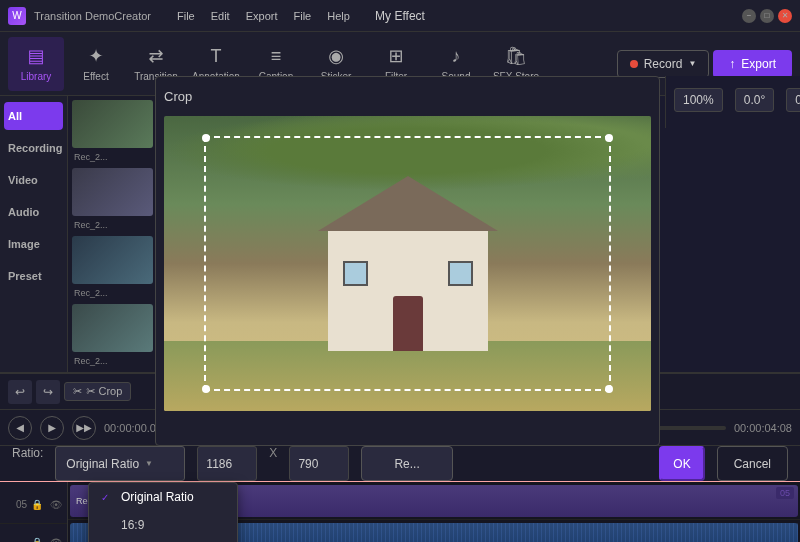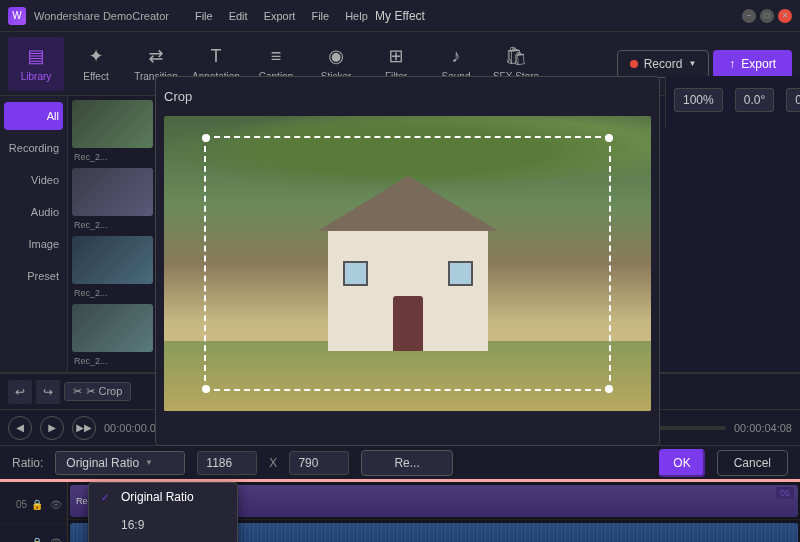--- a/index.html
+++ b/index.html
@@ -138,26 +138,27 @@
     .sidebar {
       width: 68px;
       background: #1e1e2e;
       border-right: 1px solid #333;
       display: flex;
       flex-direction: column;
       padding-top: 4px;
     }
     .sidebar-item {
       padding: 8px 4px;
-      text-align: right;
+      text-align: left;
       font-size: 11px;
       color: #aaa;
       cursor: pointer;
       border-radius: 4px;
       margin: 2px 4px;
+      font-weight: bold;
     }
     .sidebar-item.active { background: #7c3aed; color: white; border-radius: 4px; }
 
     
     .media-panel {
       width: 90px;
       background: #1a1a2a;
       border-right: 1px solid #333;
       overflow-y: auto;
       padding: 4px;
@@ -408,24 +409,23 @@
       width: 12px; height: 12px;
       background: #7c3aed;
       border-radius: 50%;
     }
 
     
     .ratio-bar {
       height: 36px;
       background: #1a1a2a;
       display: flex;
-      align-items: center;
       padding: 0 12px;
       gap: 12px;
-      border-bottom: 3px solid #fca5a5;
+      border-bottom: 1px solid #fca5a5;
       position: relative;
     }
     .ratio-label { font-size: 12px; color: #aaa; }
     .ratio-dropdown {
       background: #2a2a3e;
       border: 1px solid #555;
       border-radius: 3px;
       color: #ccc;
       padding: 4px 10px;
       font-size: 12px;
@@ -588,21 +588,21 @@
       padding: 1px 4px;
       border-radius: 2px;
     }
   </style>
 </head>
 <body>
 
 <div class="title-bar">
   <div class="title-bar-left">
     <div class="app-icon">W</div>
-    <span class="app-name">Wondershare DemoCreator</span>
+    <span class="app-name">Transition DemoCreator</span>
     <div class="menu-bar">
       <span class="menu-item">File</span>
       <span class="menu-item">Edit</span>
       <span class="menu-item">Export</span>
       <span class="menu-item">File</span>
       <span class="menu-item">Help</span>
     </div>
   </div>
   <div class="title-center">My Effect</div>
   <div class="window-controls">

